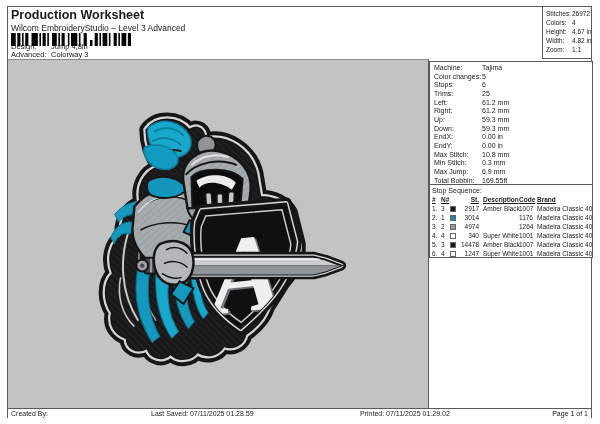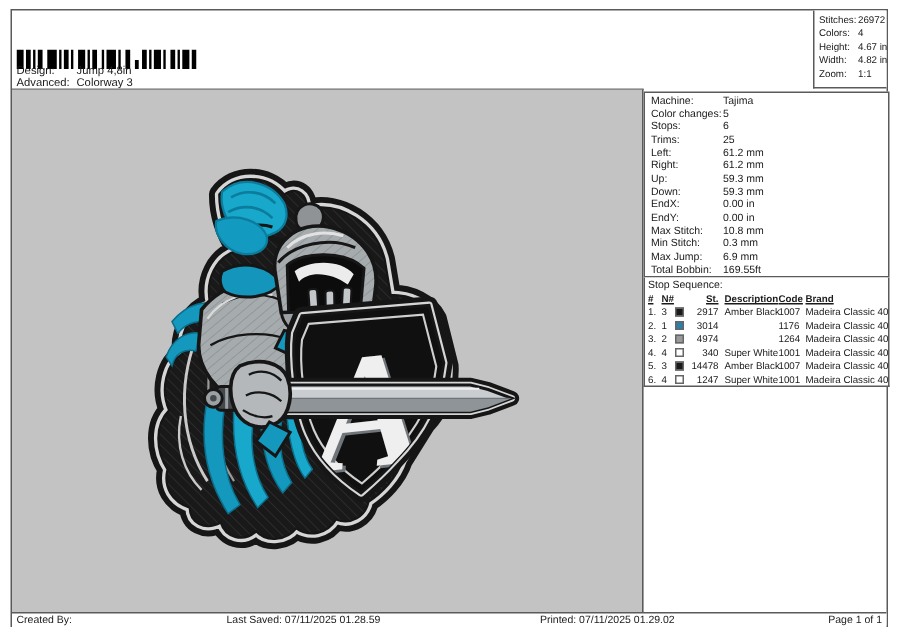--- a/index.html
+++ b/index.html
@@ -58,20 +58,22 @@
   .f-saved   { position:absolute; left:143px; }
   .f-printed { position:absolute; left:352px; }
   .f-page    { position:absolute; right:3px; }
 </style>
 </head>
 <body>
 
 <div class="page">
 
   <div class="header">
+    <div class="title">Production Worksheet</div>
+    <div class="subtitle">Wilcom EmbroideryStudio – Level 3 Advanced</div>
     <svg class="barcode" id="barcode-svg" viewBox="0 0 120 13" preserveAspectRatio="none">
         <rect x="0" y="0" width="4.7368421052631575" height="13" fill="#000"></rect>
         <rect x="6.315789473684211" y="0" width="3.1578947368421053" height="13" fill="#000"></rect>
         <rect x="11.052631578947368" y="0" width="1.5789473684210527" height="13" fill="#000"></rect>
         <rect x="14.210526315789474" y="0" width="3.1578947368421053" height="13" fill="#000"></rect>
         <rect x="20.526315789473685" y="0" width="6.315789473684211" height="13" fill="#000"></rect>
         <rect x="28.42105263157895" y="0" width="1.5789473684210527" height="13" fill="#000"></rect>
         <rect x="31.57894736842105" y="0" width="3.1578947368421053" height="13" fill="#000"></rect>
         <rect x="36.31578947368421" y="0" width="1.5789473684210527" height="13" fill="#000"></rect>
         <rect x="41.05263157894737" y="0" width="4.7368421052631575" height="13" fill="#000"></rect>

